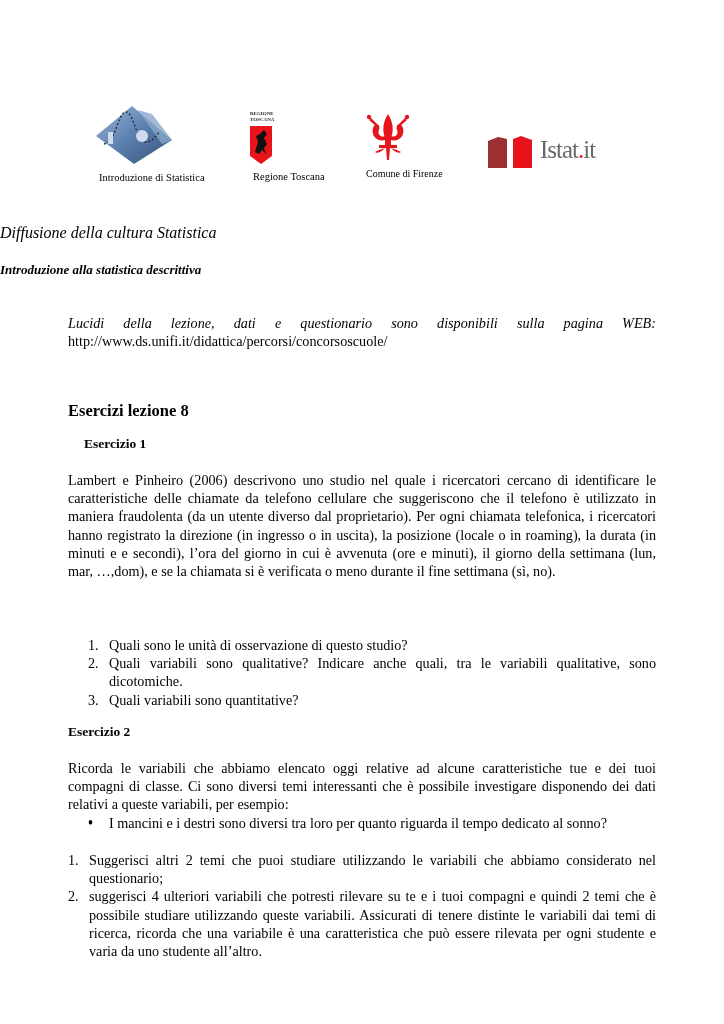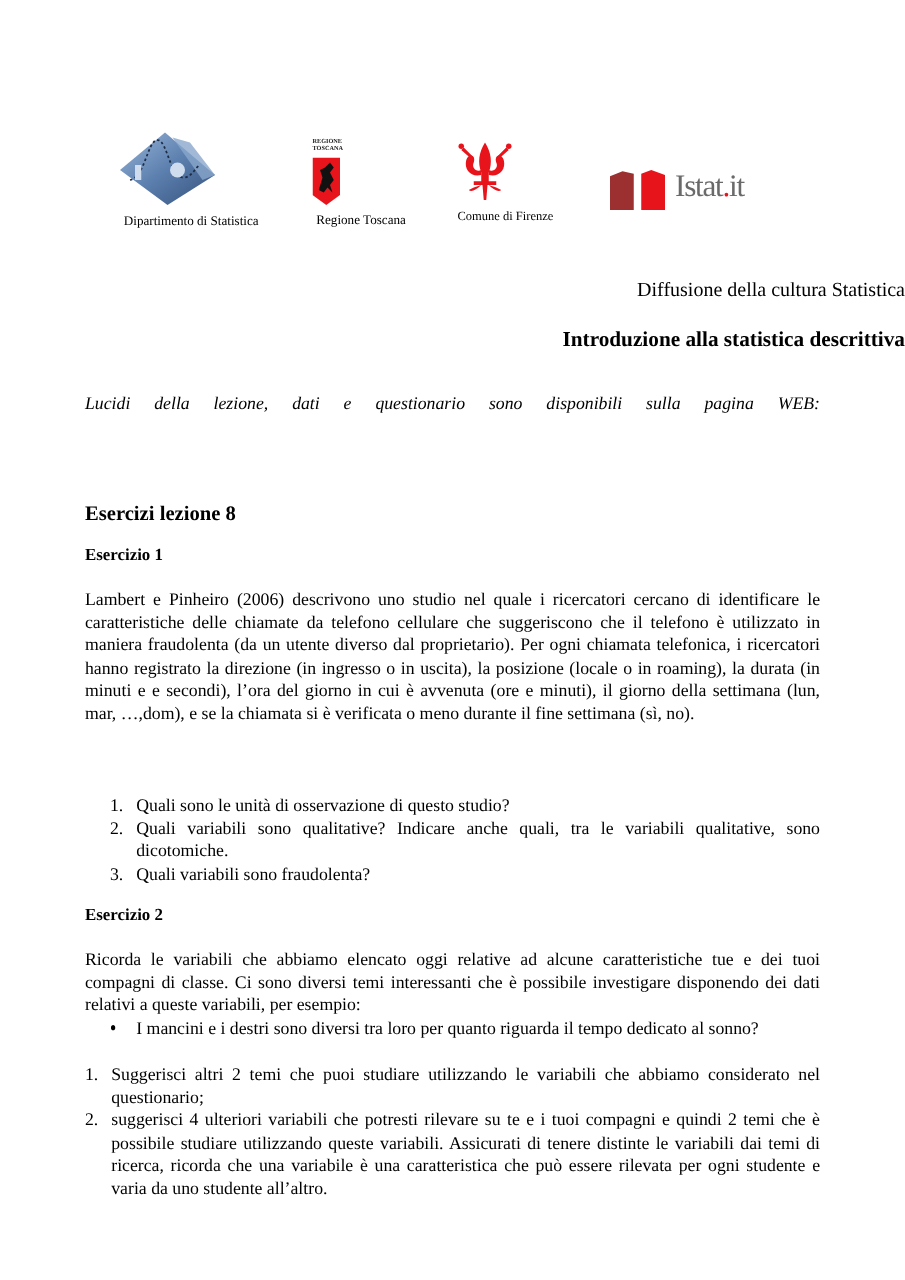--- a/index.html
+++ b/index.html
@@ -3,21 +3,21 @@
 <meta charset="utf-8">
 <style>
   html, body { margin: 0; padding: 0; background: #ffffff; }
   body { width: 724px; height: 1024px; position: relative; overflow: hidden;
          font-family: "Liberation Serif", serif; color: #000; }
   .abs { position: absolute; }
   .cap { font-size: 10.5px; white-space: nowrap; }
   .txt { font-size: 14.2px; line-height: 18.2px; }
   .just { text-align: justify; text-align-last: auto; }
   .justall { text-align: justify; text-align-last: justify; font-style: italic; }
-  .center { text-align: right; }
+  .center { text-align: left; font-style: italic; }
   .bold { font-weight: bold; }
   ol, ul { margin: 0; padding: 0; list-style: none; }
   .li { position: relative; }
   .li .num { position: absolute; left: 0; top: 0; }
 </style>
 </head>
 <body>
 
 <div>
 
@@ -28,21 +28,21 @@
         <stop offset="0.5" stop-color="#5b7fae"></stop>
         <stop offset="1" stop-color="#35507a"></stop>
       </linearGradient>
     </defs>
     <polygon points="4,32 40,2 80,36 42,60" fill="url(#gb)"></polygon>
     <polygon points="46,6 60,10 80,36 70,40" fill="#8aa7cc" opacity="0.8"></polygon>
     <path d="M12,40 C24,38 26,8 34,8 C42,8 44,40 56,38 C62,37 64,30 68,28" fill="none" stroke="#1e2c44" stroke-width="1.4" stroke-dasharray="2,2"></path>
     <rect x="16" y="28" width="5" height="12" fill="#cfdcee"></rect>
     <ellipse cx="50" cy="32" rx="6" ry="6" fill="#cfdcee"></ellipse>
   </svg>
-  <div class="abs cap" style="left:99px;top:172px;">Dipartimento di Statistica</div>
+  <div class="abs cap" style="left:99px;top:172px;">Introduzione di Statistica</div>
 
   <div class="abs" style="left:250px;top:111px;width:22px;height:14px;font-size:5px;line-height:6px;font-weight:bold;color:#222;text-align:center;">
     <div>REGIONE</div>
     <div>TOSCANA</div>
   </div>
   <svg class="abs" style="left:250px;top:126px;" width="22" height="38" viewBox="0 0 22 38">
     <path d="M0,0 H22 V30 L11,38 L0,30 Z" fill="#e8141c"></path>
     <path d="M5,26 L8,16 L6,10 L10,8 L14,4 L17,8 L14,12 L17,18 L14,22 L16,28 L12,24 L9,28 Z" fill="#111"></path>
   </svg>
   <div class="abs cap" style="left:253px;top:171px;">Regione Toscana</div>
@@ -65,43 +65,44 @@
   <svg class="abs" style="left:488px;top:136px;" width="50" height="33" viewBox="0 0 50 33">
     <path d="M0,5 L10,1 L19,3 L19,32 L0,32 Z" fill="#9c2f30"></path>
     <path d="M25,3 L33,0 L44,4 L44,32 L25,32 Z" fill="#e8141c"></path>
   </svg>
   <div class="abs" style="left:540px;top:129px;font-family:'Liberation Serif',serif;font-size:25px;line-height:42px;color:#6a6a6a;letter-spacing:-1px;white-space:nowrap;">
     <span>Istat</span><span style="color:#e8141c;">.</span><span>it</span>
   </div>
 </div>
 
 <div class="abs center" style="left:0;width:724px;top:224px;font-size:16px;">Diffusione della cultura Statistica</div>
-<div class="abs center bold" style="left:0;width:724px;top:262px;font-size:17px;">Introduzione alla statistica descrittiva</div>
+<div class="abs center bold" style="left:0;width:724px;top:262px;font-size:13px;">Introduzione alla statistica descrittiva</div>
 
 <div class="abs txt" style="left:68px;width:588px;top:314px;">
   <div class="justall">Lucidi della lezione, dati e questionario sono disponibili sulla pagina WEB:</div>
+  <div>http://www.ds.unifi.it/didattica/percorsi/concorsoscuole/</div>
 </div>
 
 <div class="abs bold" style="left:68px;top:401px;font-size:16.5px;">Esercizi lezione 8</div>
 
-<div class="abs bold" style="left:68px;top:436px;font-size:13.5px;">Esercizio 1</div>
+<div class="abs bold" style="left:84px;top:436px;font-size:13.5px;">Esercizio 1</div>
 <div class="abs txt just" style="left:68px;width:588px;top:471px;">Lambert e Pinheiro (2006) descrivono uno studio nel quale i ricercatori cercano di identificare le caratteristiche delle chiamate da telefono cellulare che suggeriscono che il telefono è utilizzato in maniera fraudolenta (da un utente diverso dal proprietario). Per ogni chiamata telefonica, i ricercatori hanno registrato la direzione (in ingresso o in uscita), la posizione (locale o in roaming), la durata (in minuti e e secondi), l’ora del giorno in cui è avvenuta (ore e minuti), il giorno della settimana (lun, mar, …,dom), e se la chiamata si è verificata o meno durante il fine settimana (sì, no).</div>
 
 <ol class="abs txt" style="left:88px;width:568px;top:605px;">
   <li class="li" style="padding-left:21px;">
     <span class="num">1.</span>
     <span class="just" style="display:block;margin-top:31px;">Quali sono le unità di osservazione di questo studio?</span>
   </li>
   <li class="li" style="padding-left:21px;">
     <span class="num">2.</span>
     <span class="just" style="display:block;">Quali variabili sono qualitative? Indicare anche quali, tra le variabili qualitative, sono dicotomiche.</span>
   </li>
   <li class="li" style="padding-left:21px;">
     <span class="num">3.</span>
-    <span class="just" style="display:block;">Quali variabili sono fraudolenta?</span>
+    <span class="just" style="display:block;">Quali variabili sono quantitative?</span>
   </li>
 </ol>
 
 <div class="abs bold" style="left:68px;top:724px;font-size:13.5px;">Esercizio 2</div>
 <div class="abs txt just" style="left:68px;width:588px;top:759px;">Ricorda le variabili che abbiamo elencato oggi relative ad alcune caratteristiche tue e dei tuoi compagni di classe. Ci sono diversi temi interessanti che è possibile investigare disponendo dei dati relativi a queste variabili, per esempio:</div>
 
 <ul class="abs txt" style="left:88px;width:568px;top:813px;">
   <li class="li" style="padding-left:21px;margin-bottom:1px;">
     <span class="num">•</span>
   </li>

